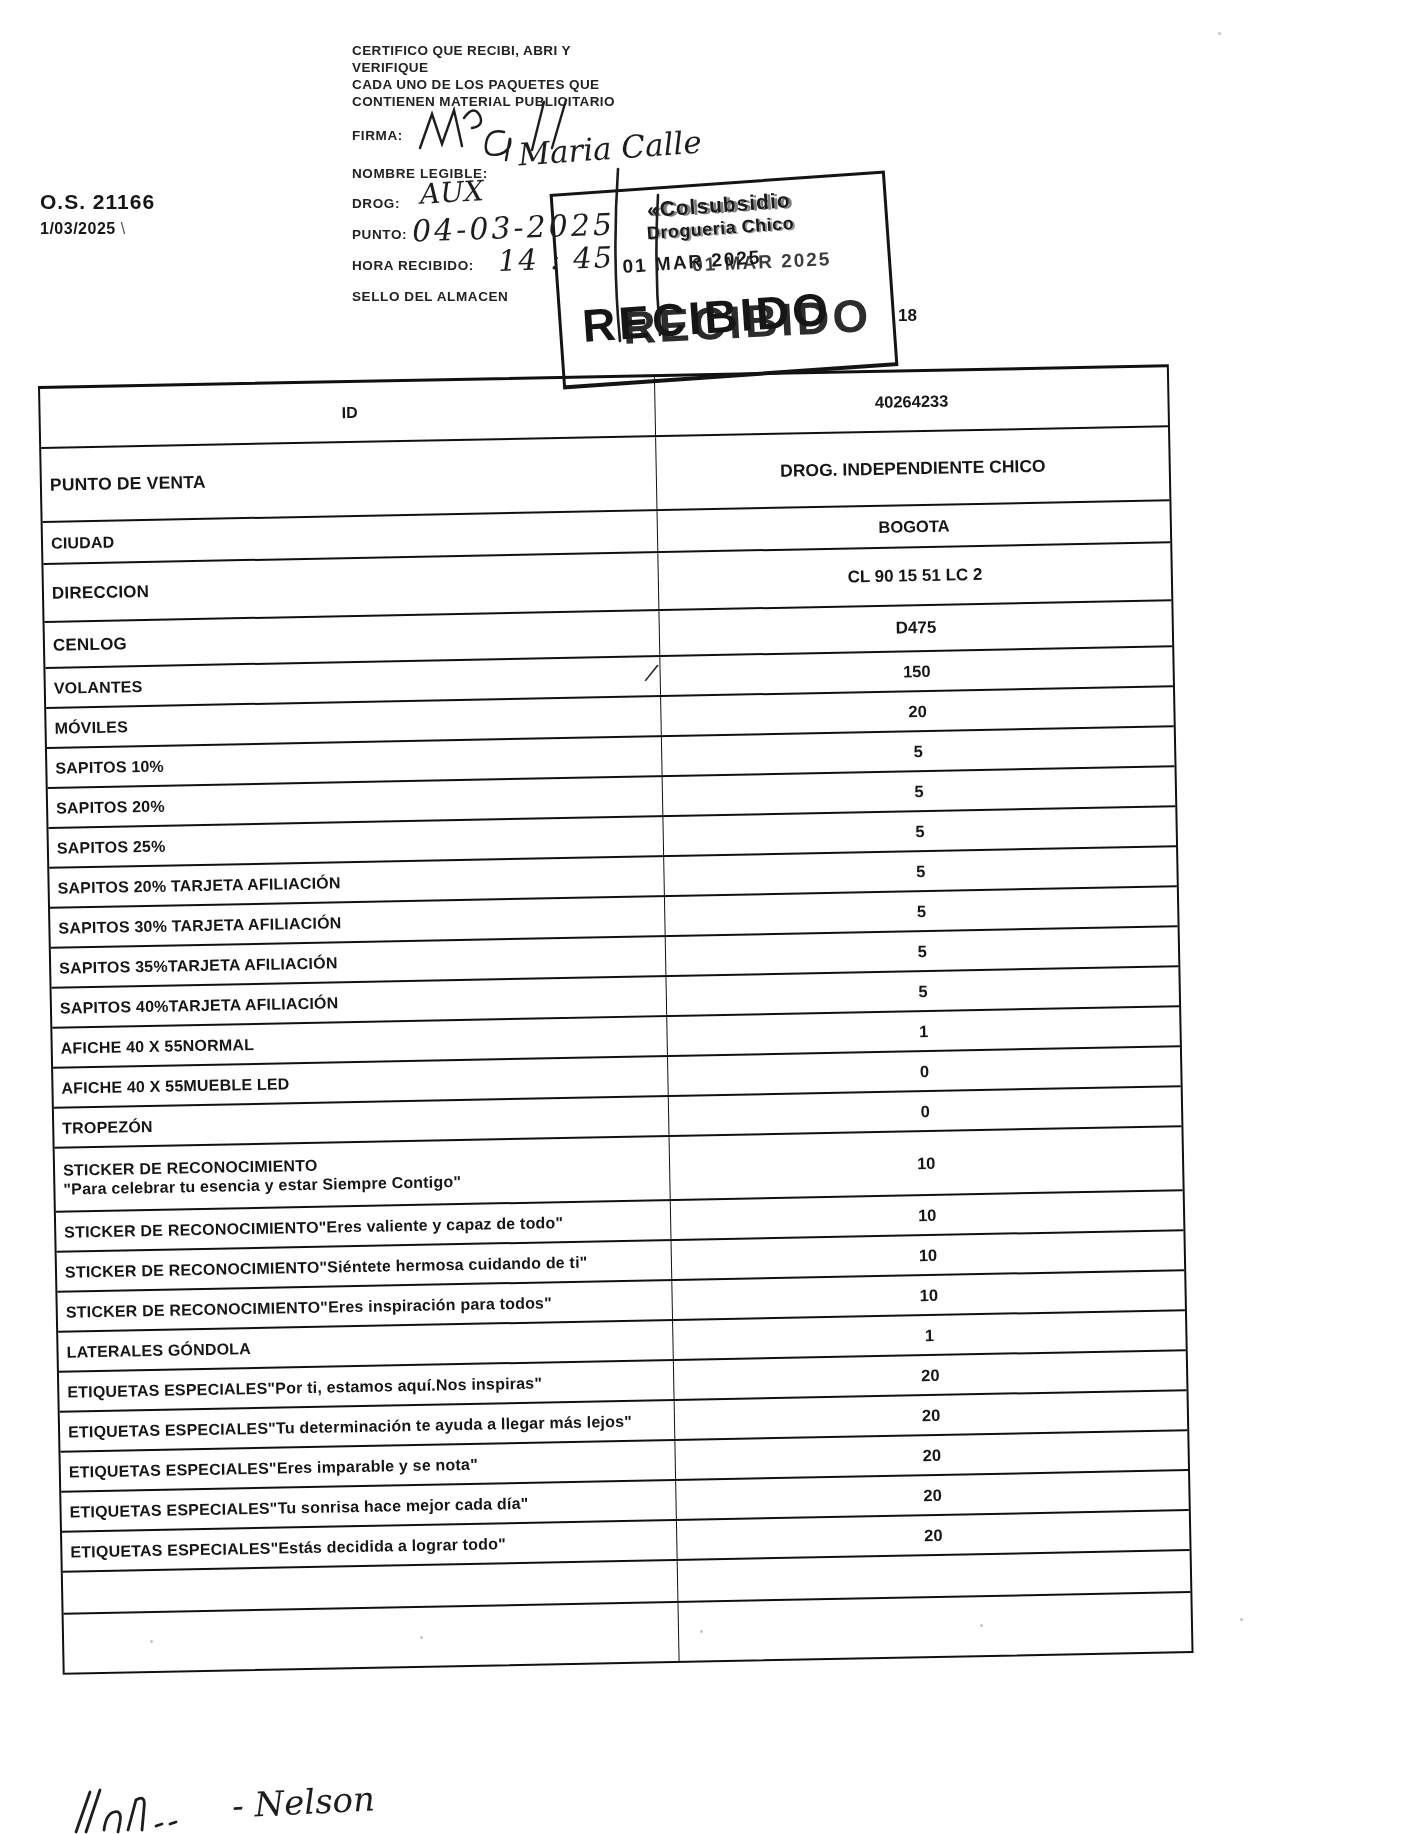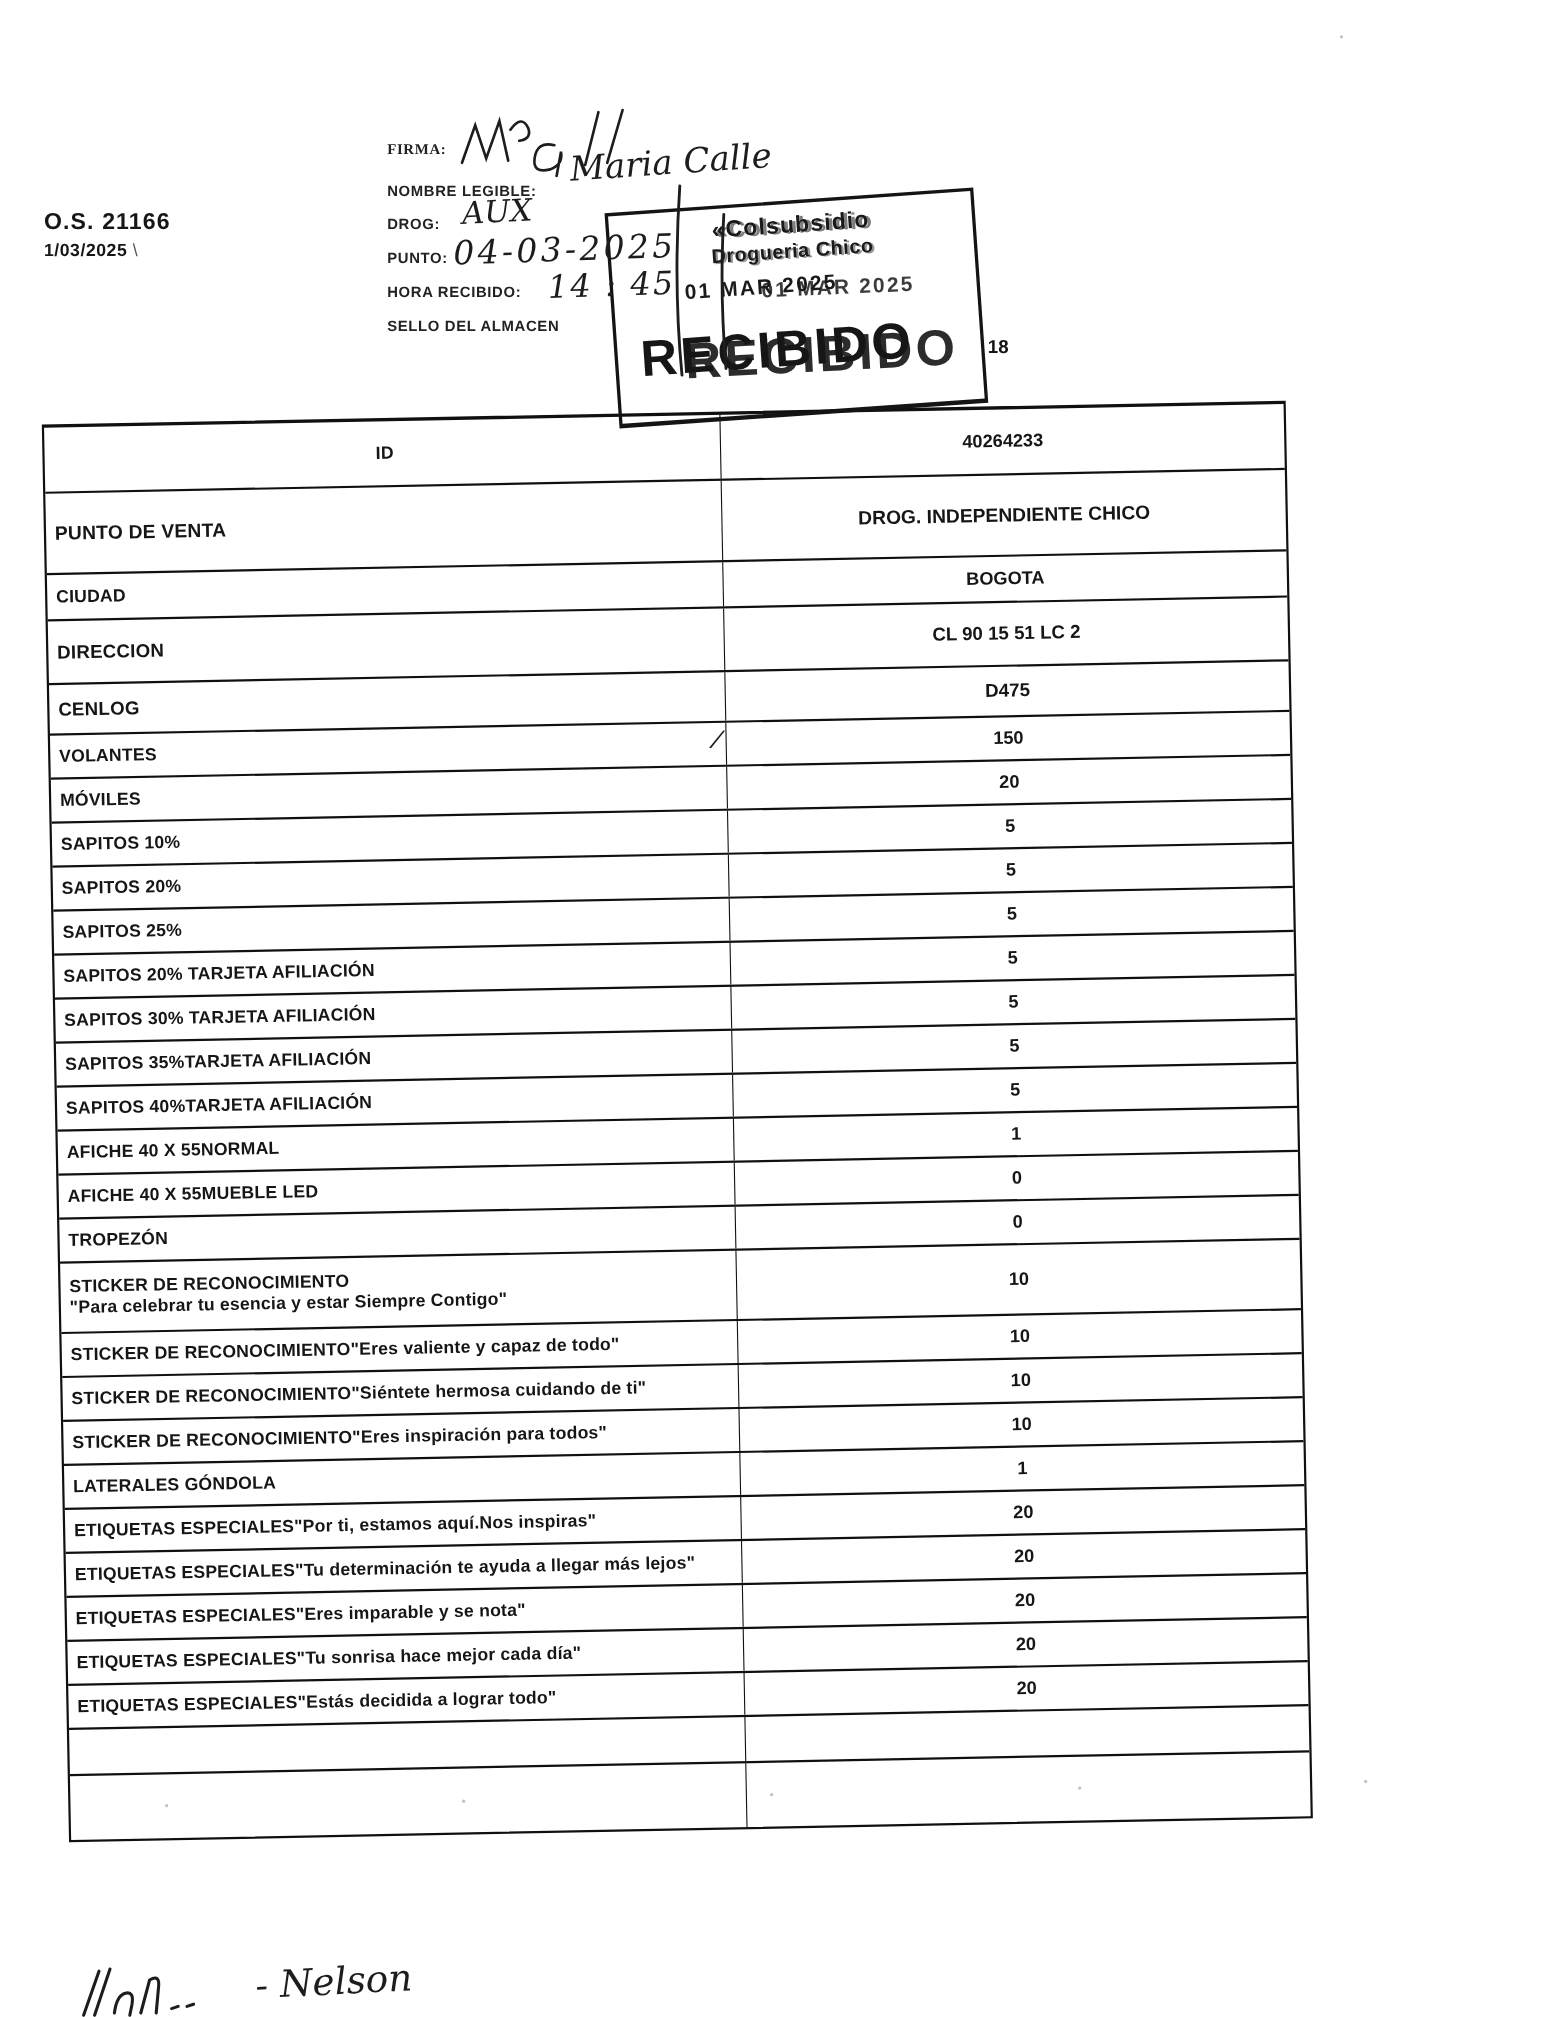--- a/index.html
+++ b/index.html
@@ -10,21 +10,21 @@
   }
   
   .hdr-left{position:absolute;left:40px;top:50px;font-size:21px;font-weight:600;
     letter-spacing:1.5px;line-height:32px;color:#1f1f1f;}
   .hdr-os{position:absolute;left:40px;top:190px;font-size:21px;font-weight:700;letter-spacing:1px;}
   .hdr-date{position:absolute;left:40px;top:220px;font-size:16px;font-weight:700;letter-spacing:.5px;}
   .hdr-date .tick{font-weight:400;color:#555;}
   .cert{position:absolute;left:352px;top:42px;width:310px;font-size:13.5px;font-weight:600;
     line-height:17px;letter-spacing:.4px;color:#222;}
   .field{position:absolute;font-size:13.5px;font-weight:600;letter-spacing:.6px;color:#222;}
-  .f-firma{left:352px;top:128px;font-family:Liberation Serif, serif;}
+  .f-firma{left:352px;top:128px;}
   .f-nombre{left:352px;top:166px;}
   .f-cargo{left:352px;top:196px;}
   .f-fecha{left:352px;top:227px;}
   .f-hora{left:352px;top:258px;}
   .f-sello{left:352px;top:289px;}
   
   .hw{font-family:"DejaVu Serif", serif;font-style:italic;color:#1d1d1d;position:absolute;
       white-space:nowrap;z-index:6;}
   .hw-nombre{left:518px;top:130px;font-size:31px;transform:rotate(-4deg);}
   .hw-cargo{left:420px;top:176px;font-size:28px;transform:rotate(-3deg);}
@@ -87,20 +87,26 @@
 <body>
 
 <div class="page">
 
   <div class="hdr-os">O.S. 21166</div>
   <div class="hdr-date">
     <span>1/03/2025</span>
     <span class="tick">\</span>
   </div>
 
+  <div class="cert">
+    <div>CERTIFICO QUE RECIBI, ABRI Y</div>
+    <div>VERIFIQUE</div>
+    <div>CADA  UNO DE LOS PAQUETES QUE</div>
+    <div>CONTIENEN MATERIAL PUBLICITARIO</div>
+  </div>
 
   <div class="field f-firma">FIRMA:</div>
   <div class="field f-nombre">NOMBRE LEGIBLE:</div>
   <div class="field f-cargo">DROG:</div>
   <div class="field f-fecha">PUNTO:</div>
   <div class="field f-hora">HORA RECIBIDO:</div>
   <div class="field f-sello">SELLO DEL ALMACEN</div>
 
   <svg class="sig-svg" style="left:412px;top:96px;" width="190" height="66" viewBox="0 0 190 66">
     <g fill="none" stroke="#1d1d1d" stroke-width="2.4" stroke-linecap="round">

